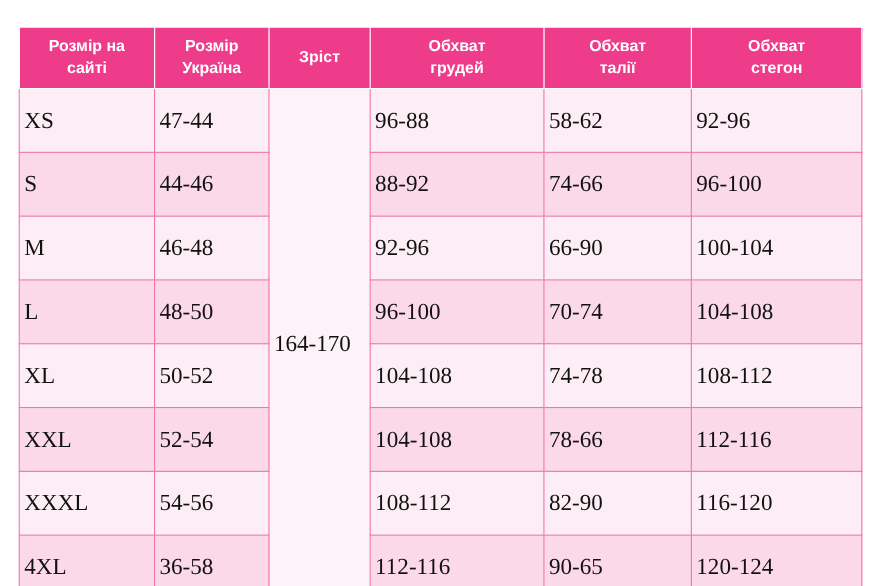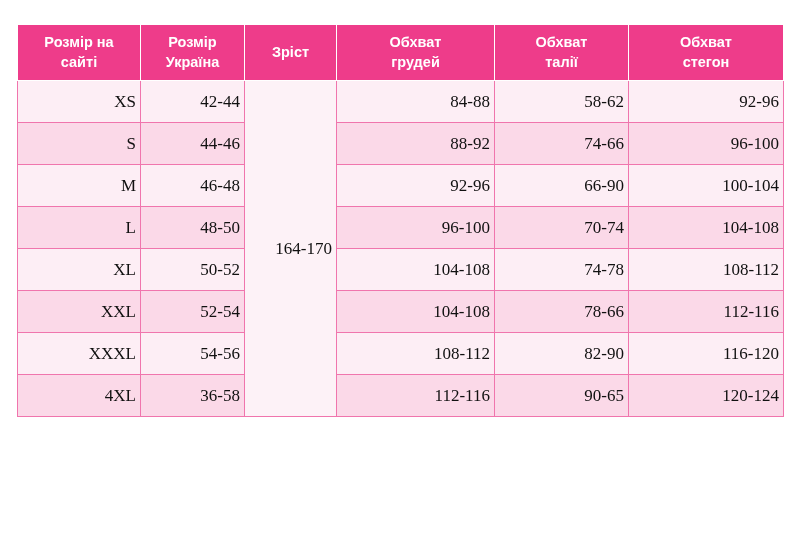--- a/index.html
+++ b/index.html
@@ -47,24 +47,24 @@
     line-height: 1.35;
     height: 56px;
     border: 1px solid #ffffff;
     text-align: center;
     vertical-align: middle;
     padding: 4px 6px;
     box-sizing: border-box;
   }
   table.size-table td {
     border: 1px solid #f075ad;
-    text-align: right;
+    text-align: left;
     vertical-align: middle;
-    height: 42px;
-    font-size: 17px;
+    height: 58px;
+    font-size: 21px;
     font-family: "Liberation Serif", serif;
     padding: 2px 4px;
     box-sizing: border-box;
     color: #111111;
   }
   
   tr.odd td { background: #fdeef5; }
   tr.even td { background: #fbd9e8; }
 
   td.height-cell {
@@ -111,23 +111,23 @@
           </th>
           <th>
             <span class="hdr-line">Обхват</span>
             <span class="hdr-line">стегон</span>
           </th>
         </tr>
       </thead>
       <tbody>
         <tr class="odd">
           <td>XS</td>
-          <td>42-44</td>
+          <td>47-44</td>
           <td class="height-cell" rowspan="8">164-170</td>
-          <td>84-88</td>
+          <td>96-88</td>
           <td>58-62</td>
           <td>92-96</td>
         </tr>
         <tr class="even">
           <td>S</td>
           <td>44-46</td>
           <td>88-92</td>
           <td>74-66</td>
           <td>96-100</td>
         </tr>

